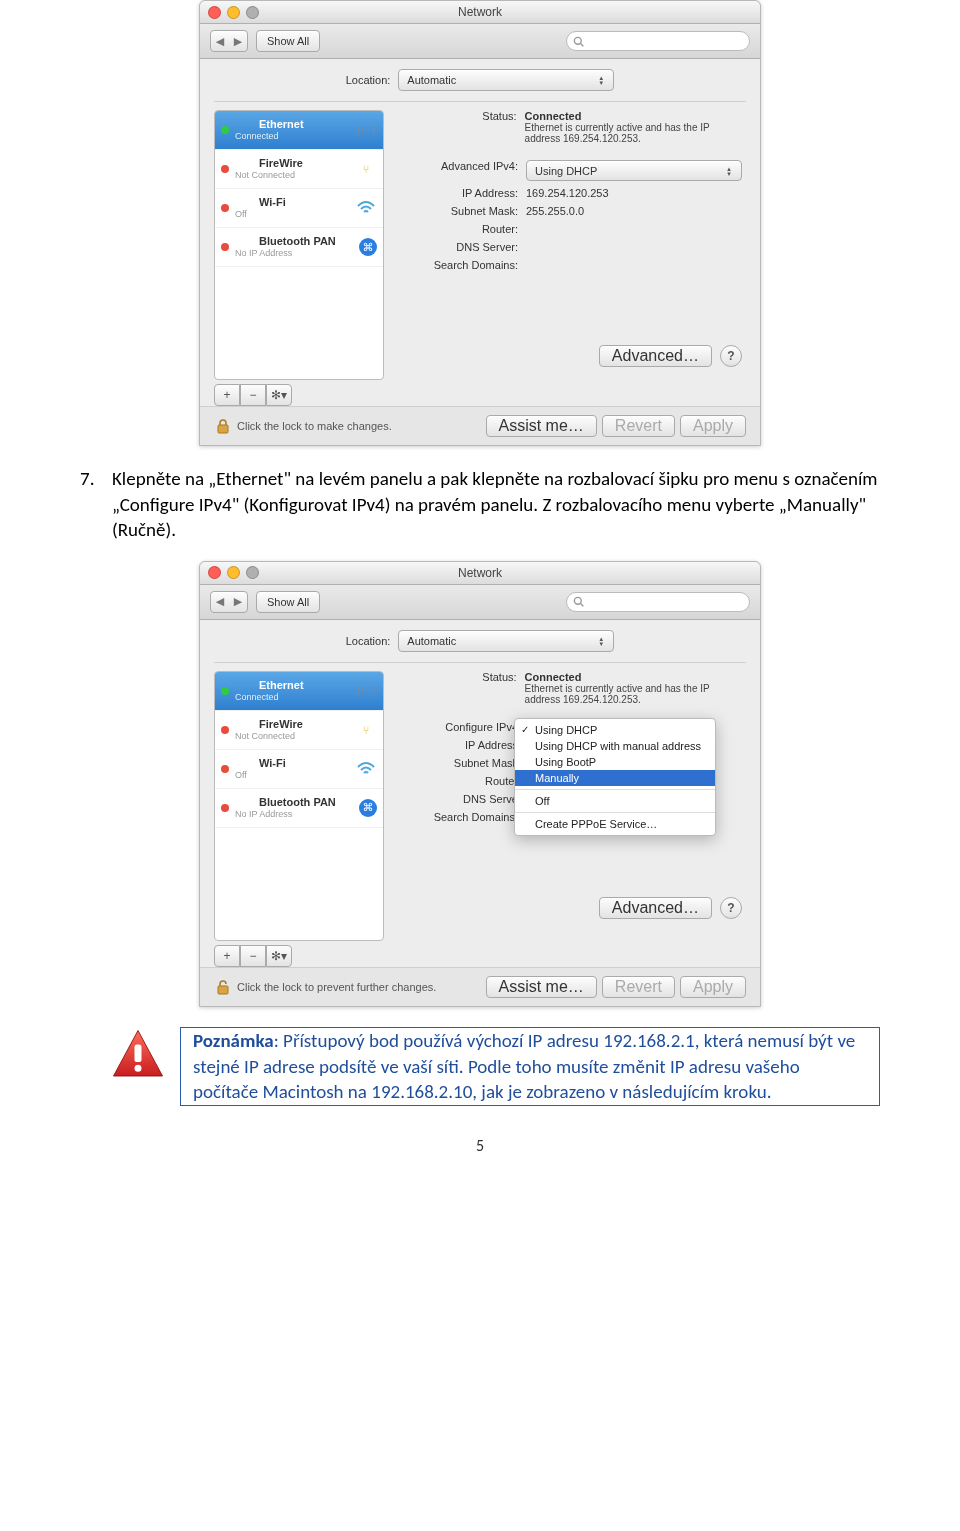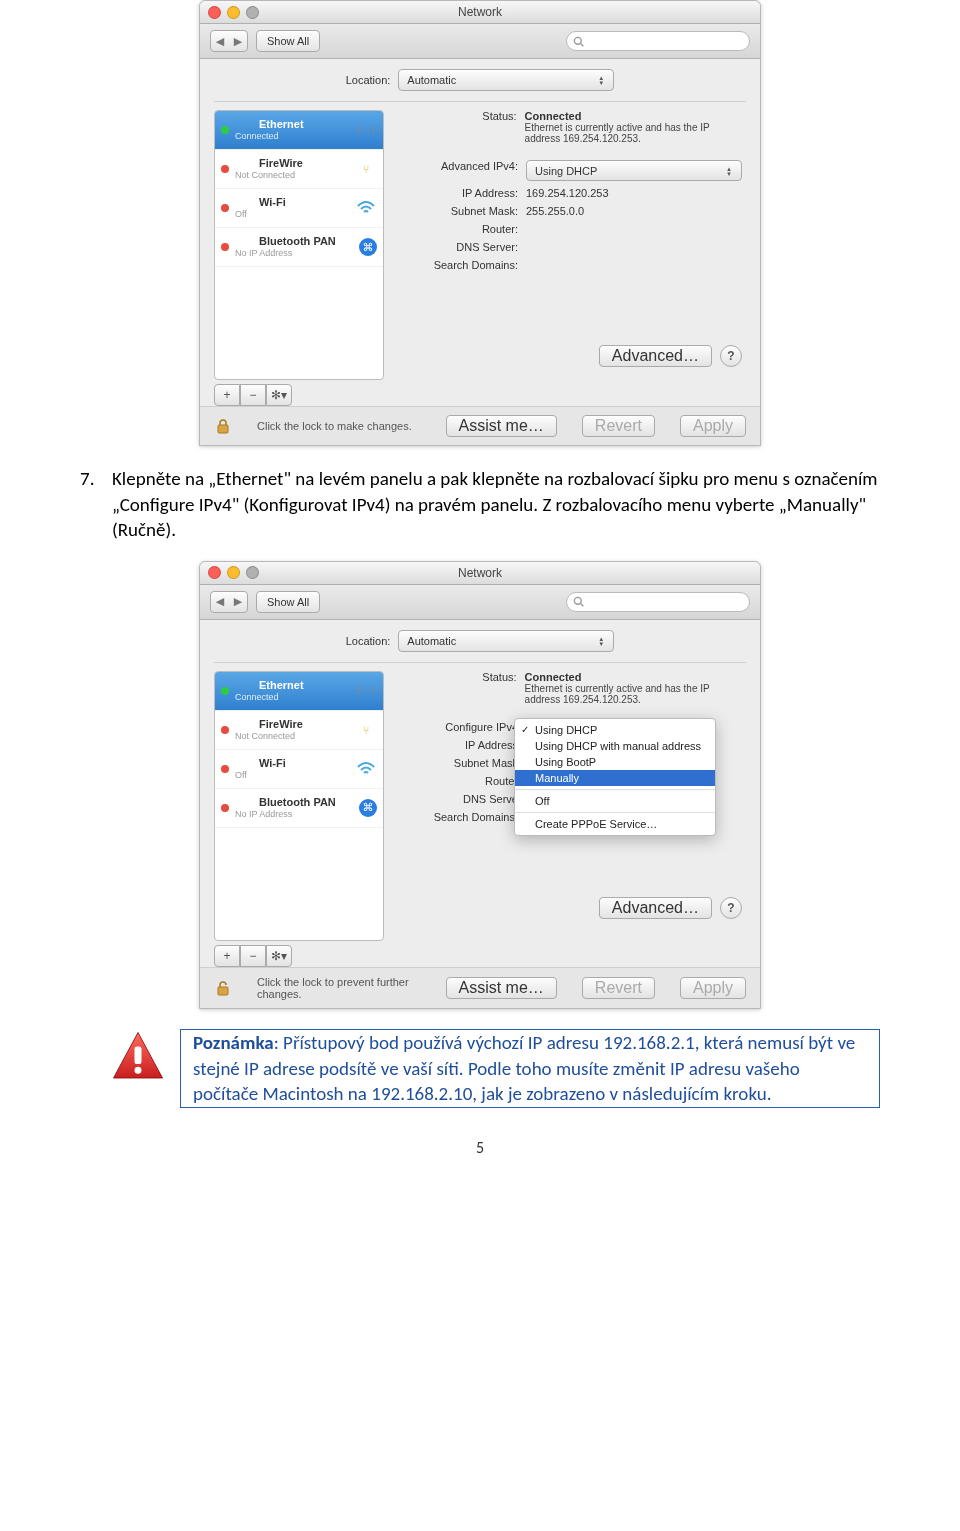--- a/index.html
+++ b/index.html
@@ -200,21 +200,21 @@
     width: 20px; height: 20px; border-radius: 50%;
     background: linear-gradient(#fdfdfd,#e3e3e3);
     border: 1px solid #aaa;
     display:inline-flex; align-items:center; justify-content:center;
     font-size: 12px; color:#555; font-weight:bold;
   }
   .bottombar {
     border-top: 1px solid #cfcfcf;
     background: #e6e6e6;
     padding: 8px 14px;
-    display:flex; align-items:center; gap:25px;
+    display:flex; align-items:center; gap:5px;
   }
   .lock {
     width: 18px; height: 18px;
     display:inline-flex; align-items:center; justify-content:center;
     color:#b58b2b;
   }
   .bottombar .lock-text { font-size: 11px; color:#555; flex:1; }
   .bottombar .btn.disabled { color:#aaa; }
 
   

